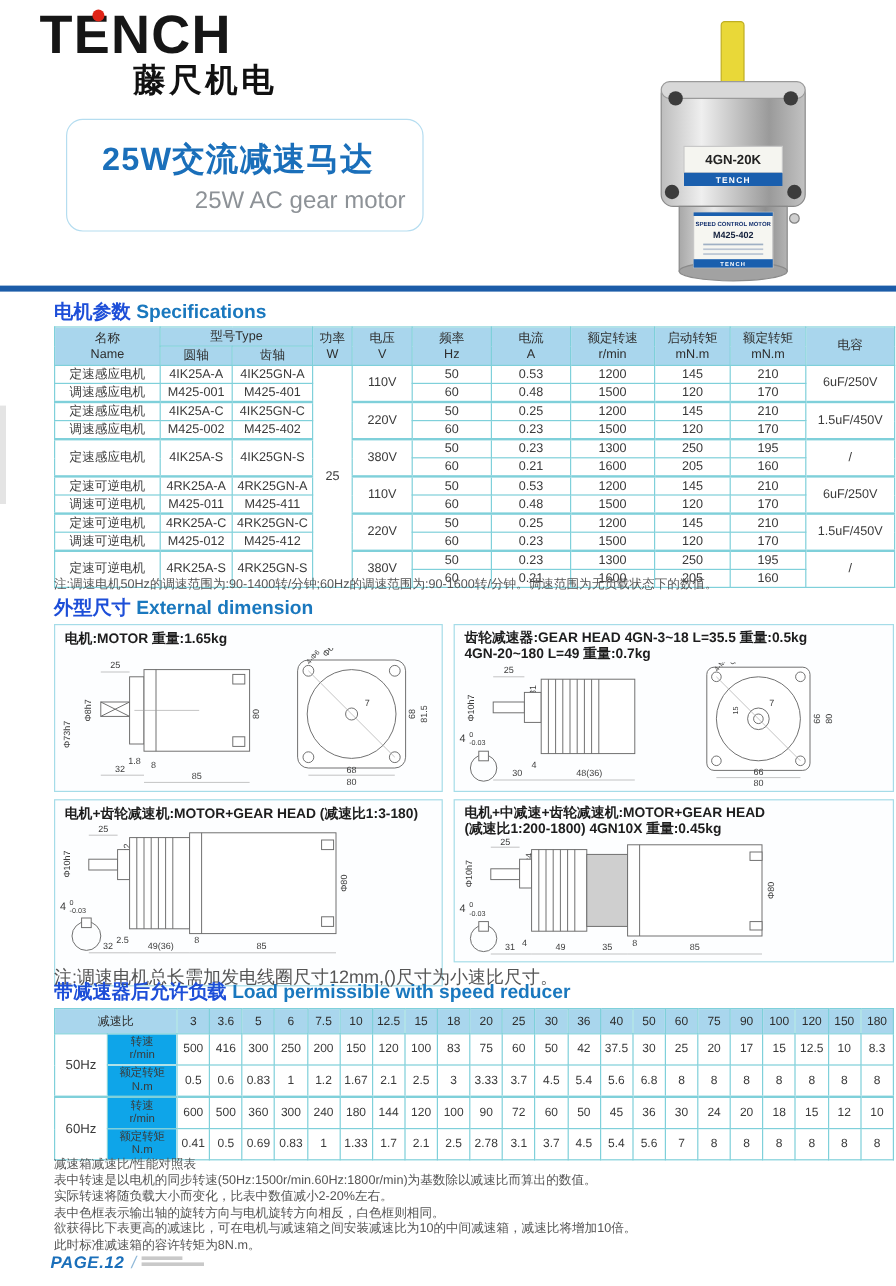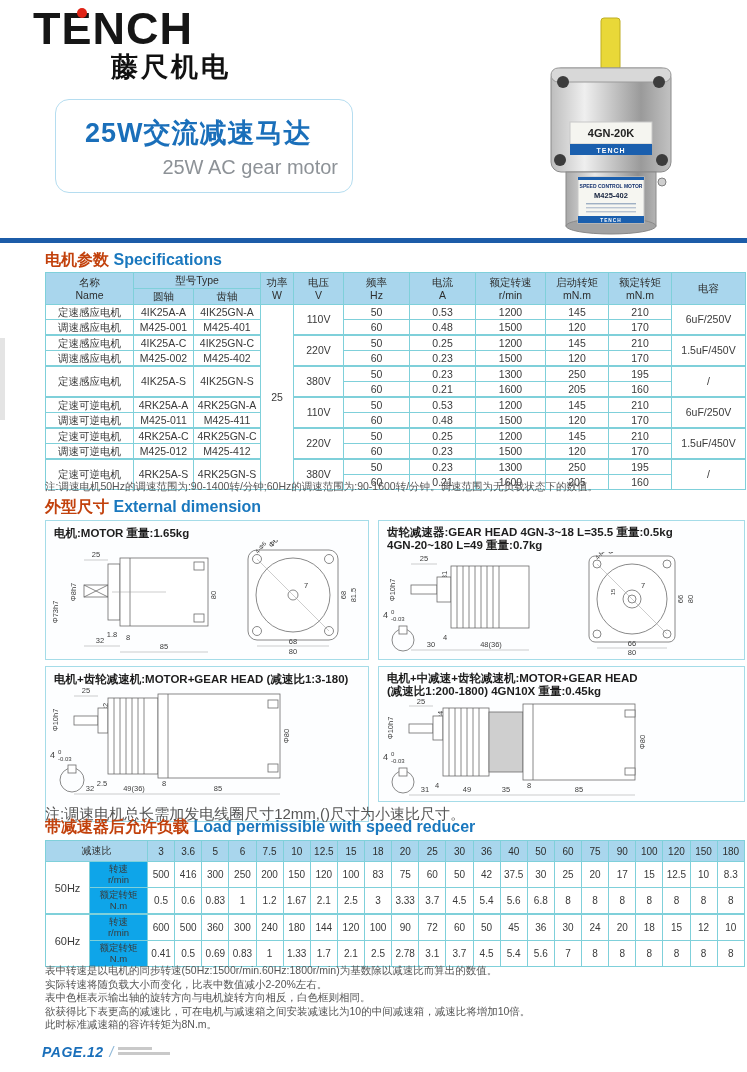--- a/index.html
+++ b/index.html
@@ -19,21 +19,21 @@
   .hero-box{left:55px;top:99px;width:296px;height:92px;border:1.5px solid #b5ddf0;border-radius:14px;}
   .hero-title{margin:15px 0 0 29px;font-size:27px;font-weight:bold;color:#1a6fba;letter-spacing:1px;}
   .hero-sub{margin:5px 14px 0 0;font-size:20px;color:#8d9297;text-align:right;}
 
   
   .divider{left:0;top:238px;width:747px;height:5px;background:#1c5ca8;}
   .edge-strip{left:0;top:338px;width:5px;height:82px;background:#e4e4e4;}
 
   
   .sec-title{font-size:16px;font-weight:bold;white-space:nowrap;}
-  .sec-title .cn{color:#c2410c;}
+  .sec-title .cn{color:#1d4ed8;}
   .sec-title .en{color:#1a78be;}
 
   
   table{border-collapse:collapse;}
   .spec-table{left:45px;top:272px;width:700px;table-layout:fixed;font-size:10.5px;color:#3a3a3a;}
   .spec-table th,.spec-table td{border:1px solid #7fd0da;text-align:center;padding:0;height:14px;line-height:13px;overflow:hidden;}
   .spec-table thead th{background:#a9d6ed;font-weight:normal;color:#2e2e2e;height:15px;}
   .spec-table thead th span{display:block;line-height:13px;}
   .spec-table tbody td{background:#ffffff;}
   .spec-table tr.grp td{border-top:2px solid #7fd0da;}
@@ -681,20 +681,21 @@
         <td>8</td>
         <td>8</td>
         <td>8</td>
         <td>8</td>
         <td>8</td>
       </tr>
     </tbody>
 </table>
 
 <div class="abs foot-notes">
+    <div>减速箱减速比/性能对照表</div>
     <div>表中转速是以电机的同步转速(50Hz:1500r/min.60Hz:1800r/min)为基数除以减速比而算出的数值。</div>
     <div>实际转速将随负载大小而变化，比表中数值减小2-20%左右。</div>
     <div>表中色框表示输出轴的旋转方向与电机旋转方向相反，白色框则相同。</div>
     <div>欲获得比下表更高的减速比，可在电机与减速箱之间安装减速比为10的中间减速箱，减速比将增加10倍。</div>
     <div>此时标准减速箱的容许转矩为8N.m。</div>
   </div>
 
 <div class="abs page-foot">
   <span class="page-num">PAGE.12</span>
   <span class="page-slash">/</span>

